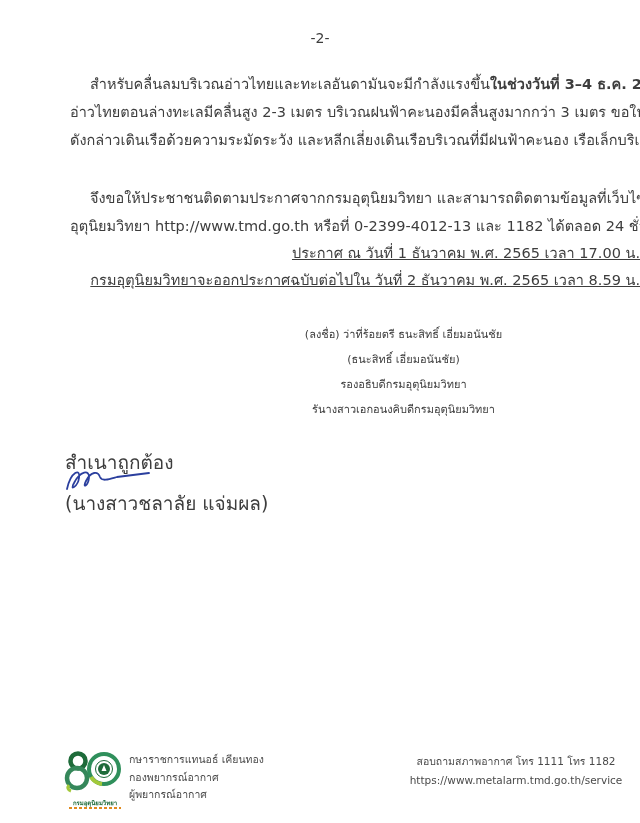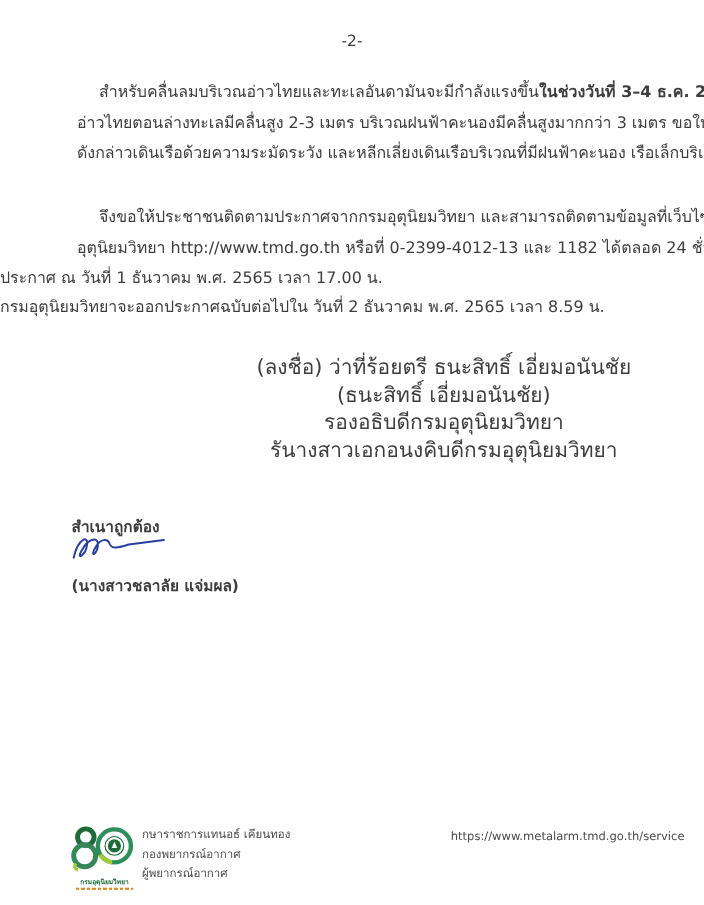--- a/index.html
+++ b/index.html
@@ -20,35 +20,35 @@
   .para {
     position:absolute; left:70px; width:512px;
     font-size:14.5px; line-height:28px; white-space:nowrap;
   }
   .para .line { white-space:nowrap; }
   .indent { padding-left:20px; }
   .p1 { top:70px; }
   .p2 { top:184px; }
   .announce {
     position:absolute; top:240px; left:0; right:0;
-    text-align:left; font-size:14.5px; line-height:27px;
+    text-align:right; font-size:14.5px; line-height:27px;text-decoration:underline;
   }
   .sigblock {
     position:absolute; top:322px; left:196px; width:415px;
-    text-align:center; font-size:19px; line-height:25px;
+    text-align:center; font-size:11px; line-height:25px;
   }
   .cert {
-    position:absolute; top:472px; left:65px;
-    font-size:14px; line-height:16.5px;font-weight:bold;
+    position:absolute; top:454px; left:65px;
+    font-size:19px; line-height:16.5px;
   }
   .cert-sign {
     position:absolute; top:9px; left:-6px;
     width:100px; height:34px;
   }
-  .cert-name { margin-top:36px; }
+  .cert-name { margin-top:24px; }
   .logo {
     position:absolute; left:63px; top:749px;
     width:64px; height:58px; text-align:center;
   }
   .logo-caption {
     font-size:6px; font-weight:bold; color:#1e6b3a;
     line-height:7px; white-space:nowrap;
   }
   .logo-subline {
     margin:1px auto 0; width:52px; height:2px;
@@ -116,16 +116,17 @@
     <div class="logo-subline"></div>
   </div>
 
   <div class="footer-left">
     <div>กษาราชการแทนอธ์ เคียนทอง</div>
     <div>กองพยากรณ์อากาศ</div>
     <div>ผู้พยากรณ์อากาศ</div>
   </div>
 
   <div class="footer-right">
+    <div>สอบถามสภาพอากาศ โทร 1111 โทร 1182</div>
     <div>https://www.metalarm.tmd.go.th/service</div>
   </div>
 
 </div>
 
 </body></html>

